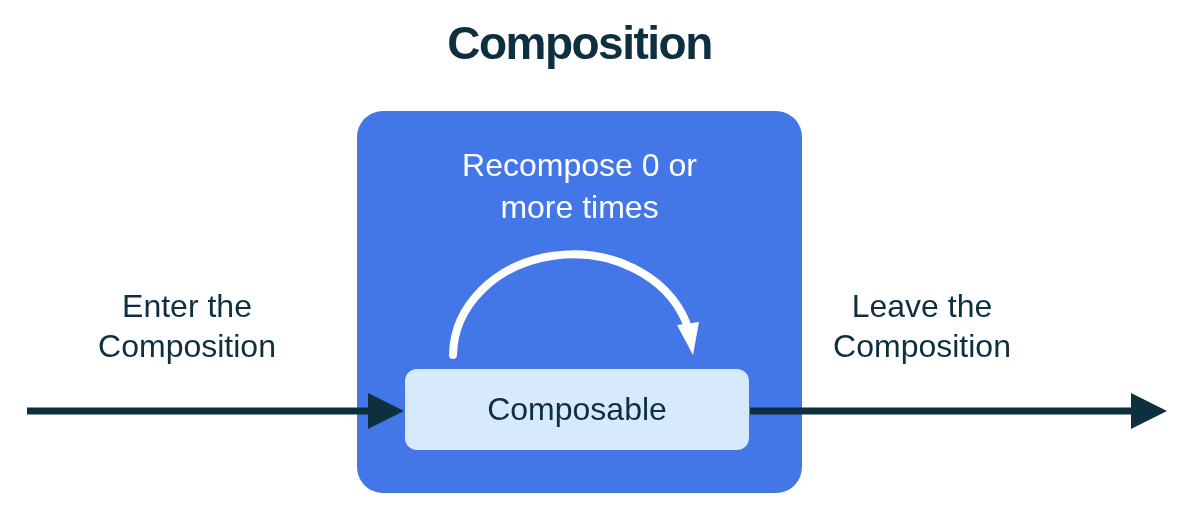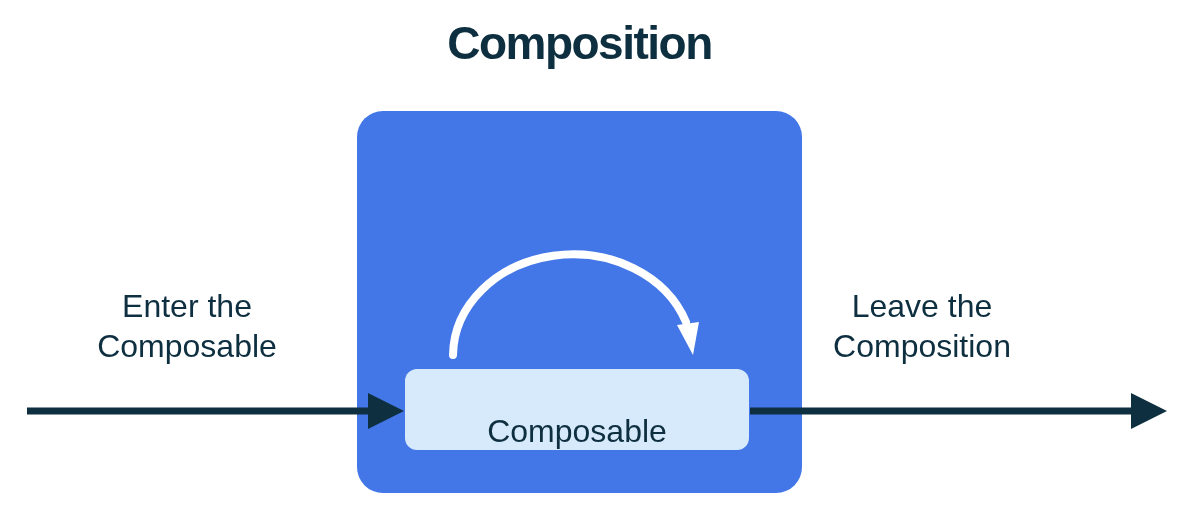--- a/index.html
+++ b/index.html
@@ -59,21 +59,21 @@
     white-space: pre-line;
   }
 
   .composable-box {
     position: absolute;
     left: 405px; top: 369px;
     width: 344px; height: 81px;
     background: var(--light-blue);
     border-radius: 12px;
     display: flex;
-    align-items: flex-end;
+    align-items: center;
     justify-content: center;
     font-size: 32px;
     color: var(--dark);
   }
 
   svg.overlay {
     position: absolute;
     left: 0; top: 0;
     width: 1191px; height: 512px;
     pointer-events: none;
@@ -84,27 +84,29 @@
   .white-fill  { fill: var(--white); }
 </style>
 </head>
 <body>
 
 <div class="stage">
 
   <div class="title">Composition</div>
 
   <div class="side-label left">Enter the
-Composable</div>
+Composition</div>
 
   <div class="side-label right">Leave the
 Composition</div>
 
   <div class="blue-box"></div>
 
+  <div class="recompose-label">Recompose 0 or
+more times</div>
 
   <div class="composable-box">
     <span>Composable</span>
   </div>
 
   <svg class="overlay" viewBox="0 0 1191 512">
 
     <g>
       <line class="dark-stroke" x1="27" y1="411" x2="372" y2="411"></line>
       <polygon class="dark-fill" points="404,411 368,393 368,429"></polygon>

